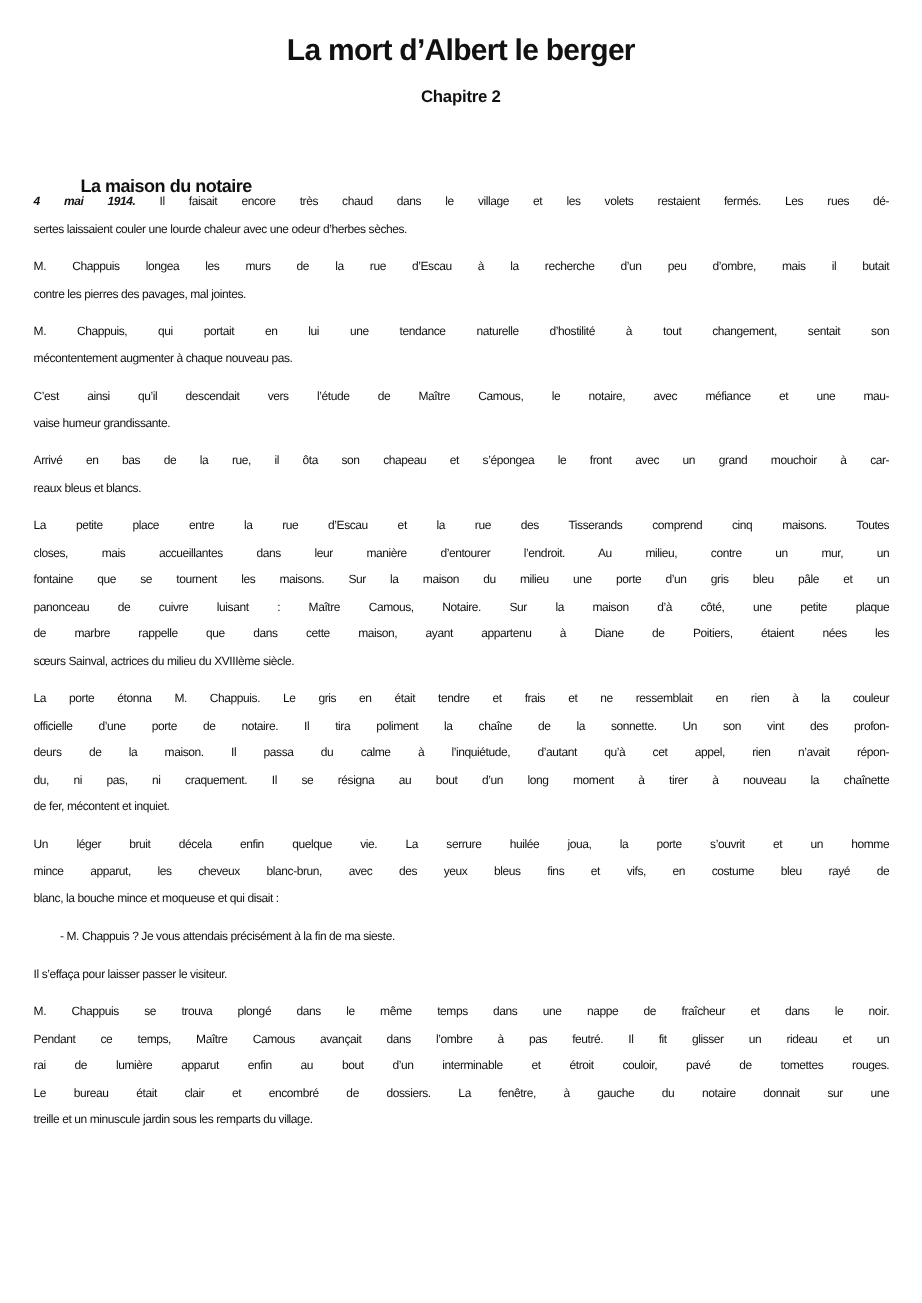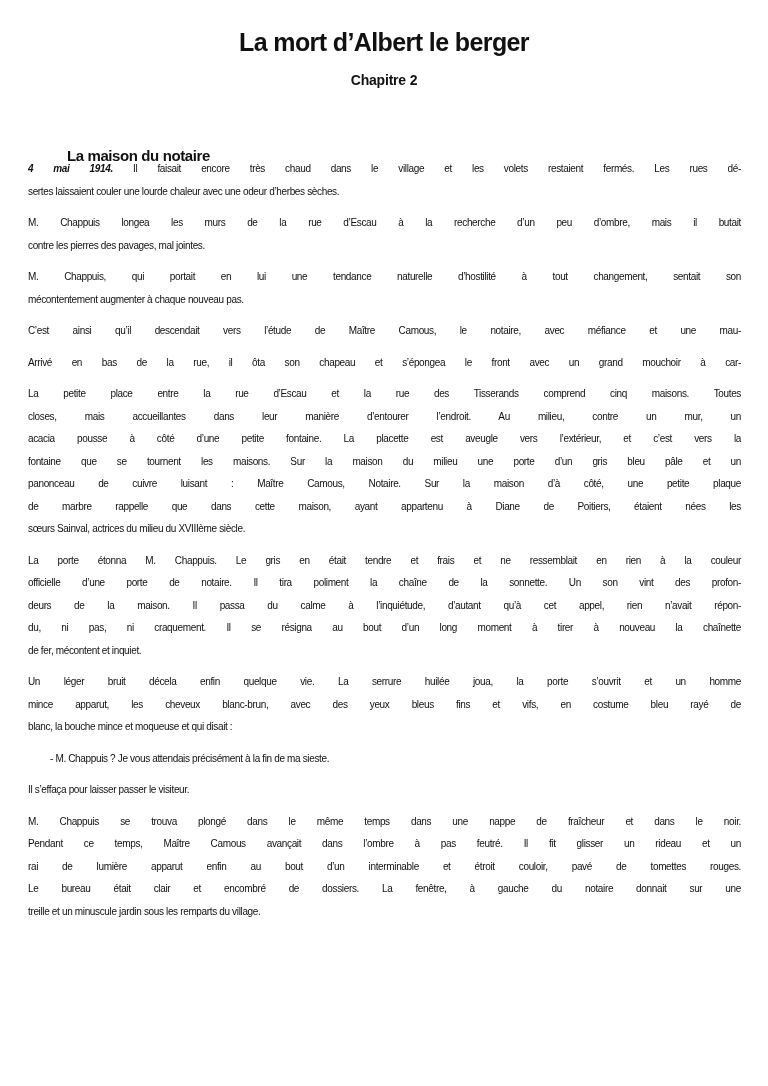--- a/index.html
+++ b/index.html
@@ -45,28 +45,29 @@
       <p>
         <span class="line">M. Chappuis longea les murs de la rue d’Escau à la recherche d’un peu d’ombre, mais il butait</span>
         <span class="line end">contre les pierres des pavages, mal jointes.</span>
       </p>
       <p>
         <span class="line">M. Chappuis, qui portait en lui une tendance naturelle d’hostilité à tout changement, sentait son</span>
         <span class="line end">mécontentement augmenter à chaque nouveau pas.</span>
       </p>
       <p>
         <span class="line">C’est ainsi qu’il descendait vers l’étude de Maître Camous, le notaire, avec méfiance et une mau-</span>
+        <span class="line end">vaise humeur grandissante.</span>
       </p>
       <p>
         <span class="line">Arrivé en bas de la rue, il ôta son chapeau et s’épongea le front avec un grand mouchoir à car-</span>
+        <span class="line end">reaux bleus et blancs.</span>
       </p>
       <p>
         <span class="line">La petite place entre la rue d’Escau et la rue des Tisserands comprend cinq maisons. Toutes</span>
         <span class="line">closes, mais accueillantes dans leur manière d’entourer l’endroit. Au milieu, contre un mur, un</span>
-        <span class="line">acacia pousse à côté d’une petite fontaine. La placette est aveugle vers l’extérieur, et c’est vers la</span>
         <span class="line">fontaine que se tournent les maisons. Sur la maison du milieu une porte d’un gris bleu pâle et un</span>
         <span class="line">panonceau de cuivre luisant : Maître Camous, Notaire. Sur la maison d’à côté,  une petite plaque</span>
         <span class="line">de marbre rappelle que dans cette maison, ayant appartenu à Diane de Poitiers, étaient nées les</span>
         <span class="line end">sœurs Sainval, actrices du milieu du XVIIIème siècle.</span>
       </p>
       <p>
         <span class="line">La porte étonna M. Chappuis. Le gris en était tendre et frais et ne ressemblait en rien à la couleur</span>
         <span class="line">officielle d’une porte de notaire. Il tira poliment la chaîne de la sonnette. Un son vint des profon-</span>
         <span class="line">deurs de la maison. Il passa du calme à l’inquiétude, d’autant qu’à cet appel, rien n’avait répon-</span>
         <span class="line">du, ni pas, ni craquement. Il se résigna au bout d’un long moment à tirer à nouveau la chaînette</span>

